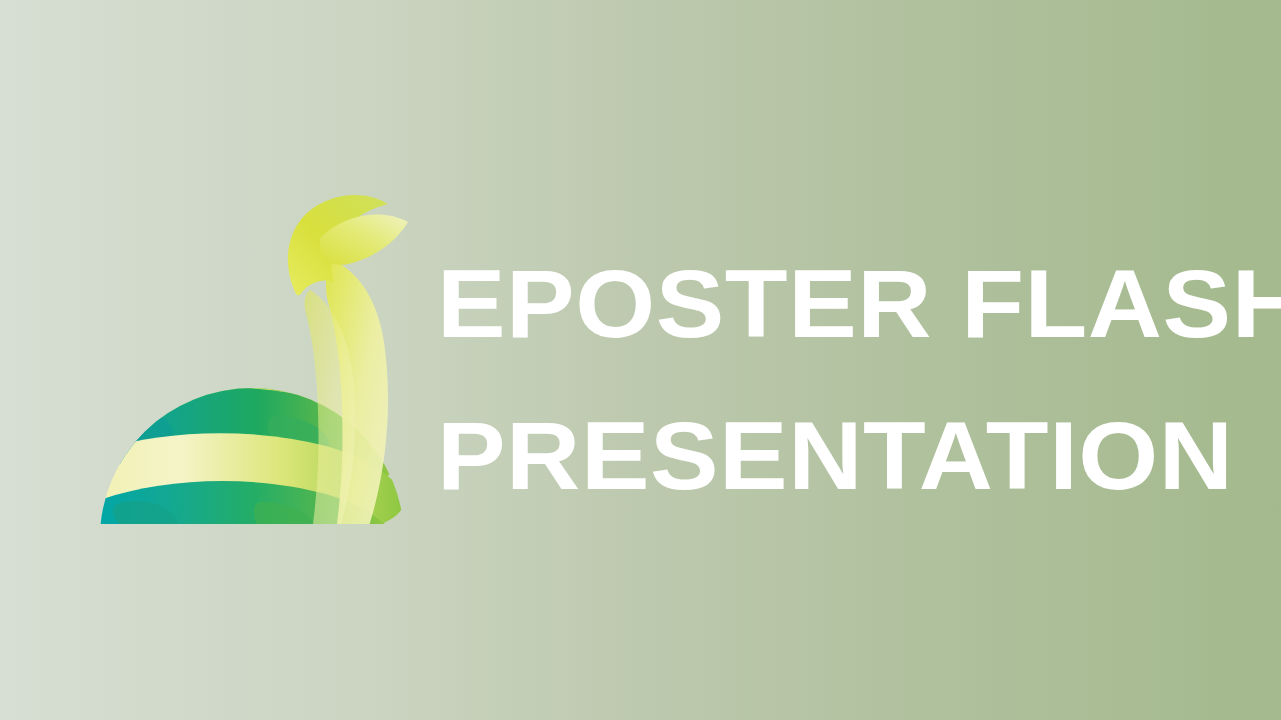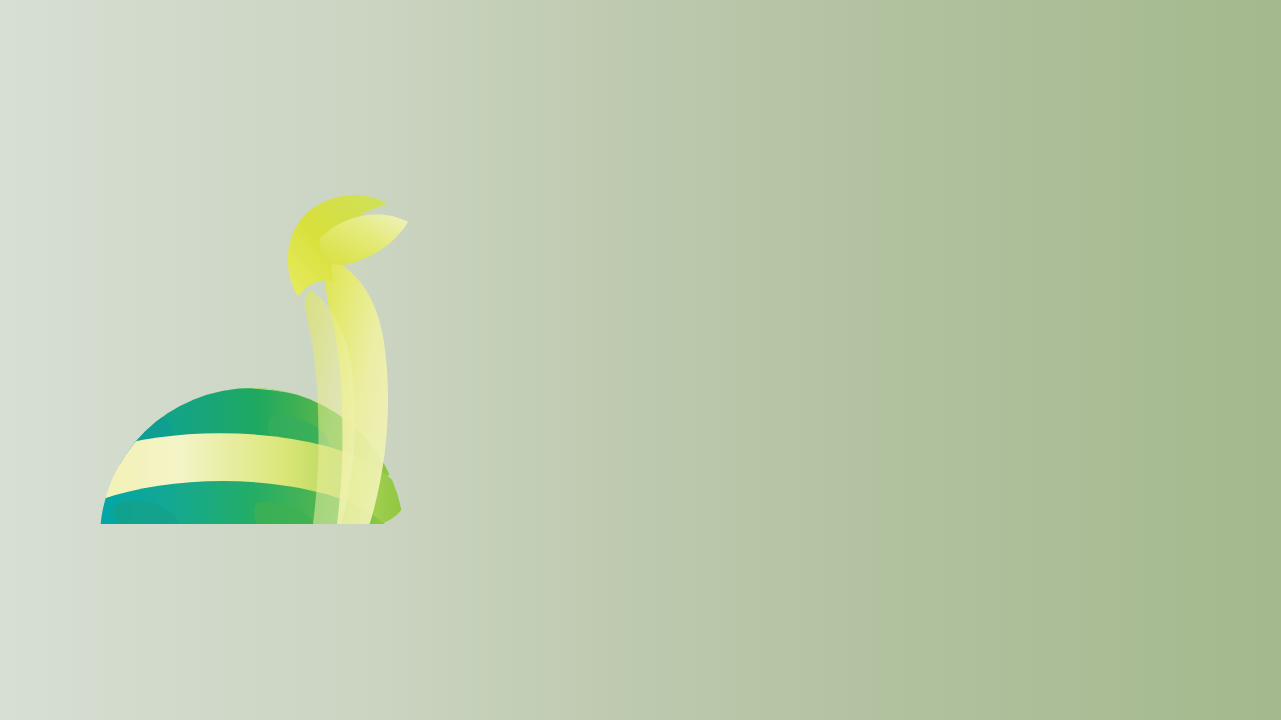--- a/index.html
+++ b/index.html
@@ -216,14 +216,18 @@
                    C276,22 260,30 250,42 C236,58 232,78 238,96
                    C228,92 214,96 206,106 C204,110 202,110 200,108 Z"></path>
 
           <path fill="url(#leafFill)" d="M224,52 C248,28 286,22 312,36 C300,56 278,72 252,78
                    C234,82 222,72 224,52 Z"></path>
         </g>
       </g>
     </svg>
   </div>
 
+  <div id="title-block">
+    <div class="title-line">EPOSTER FLASH</div>
+    <div class="title-line">PRESENTATION</div>
+  </div>
 
 </div>
 
 </body></html>

